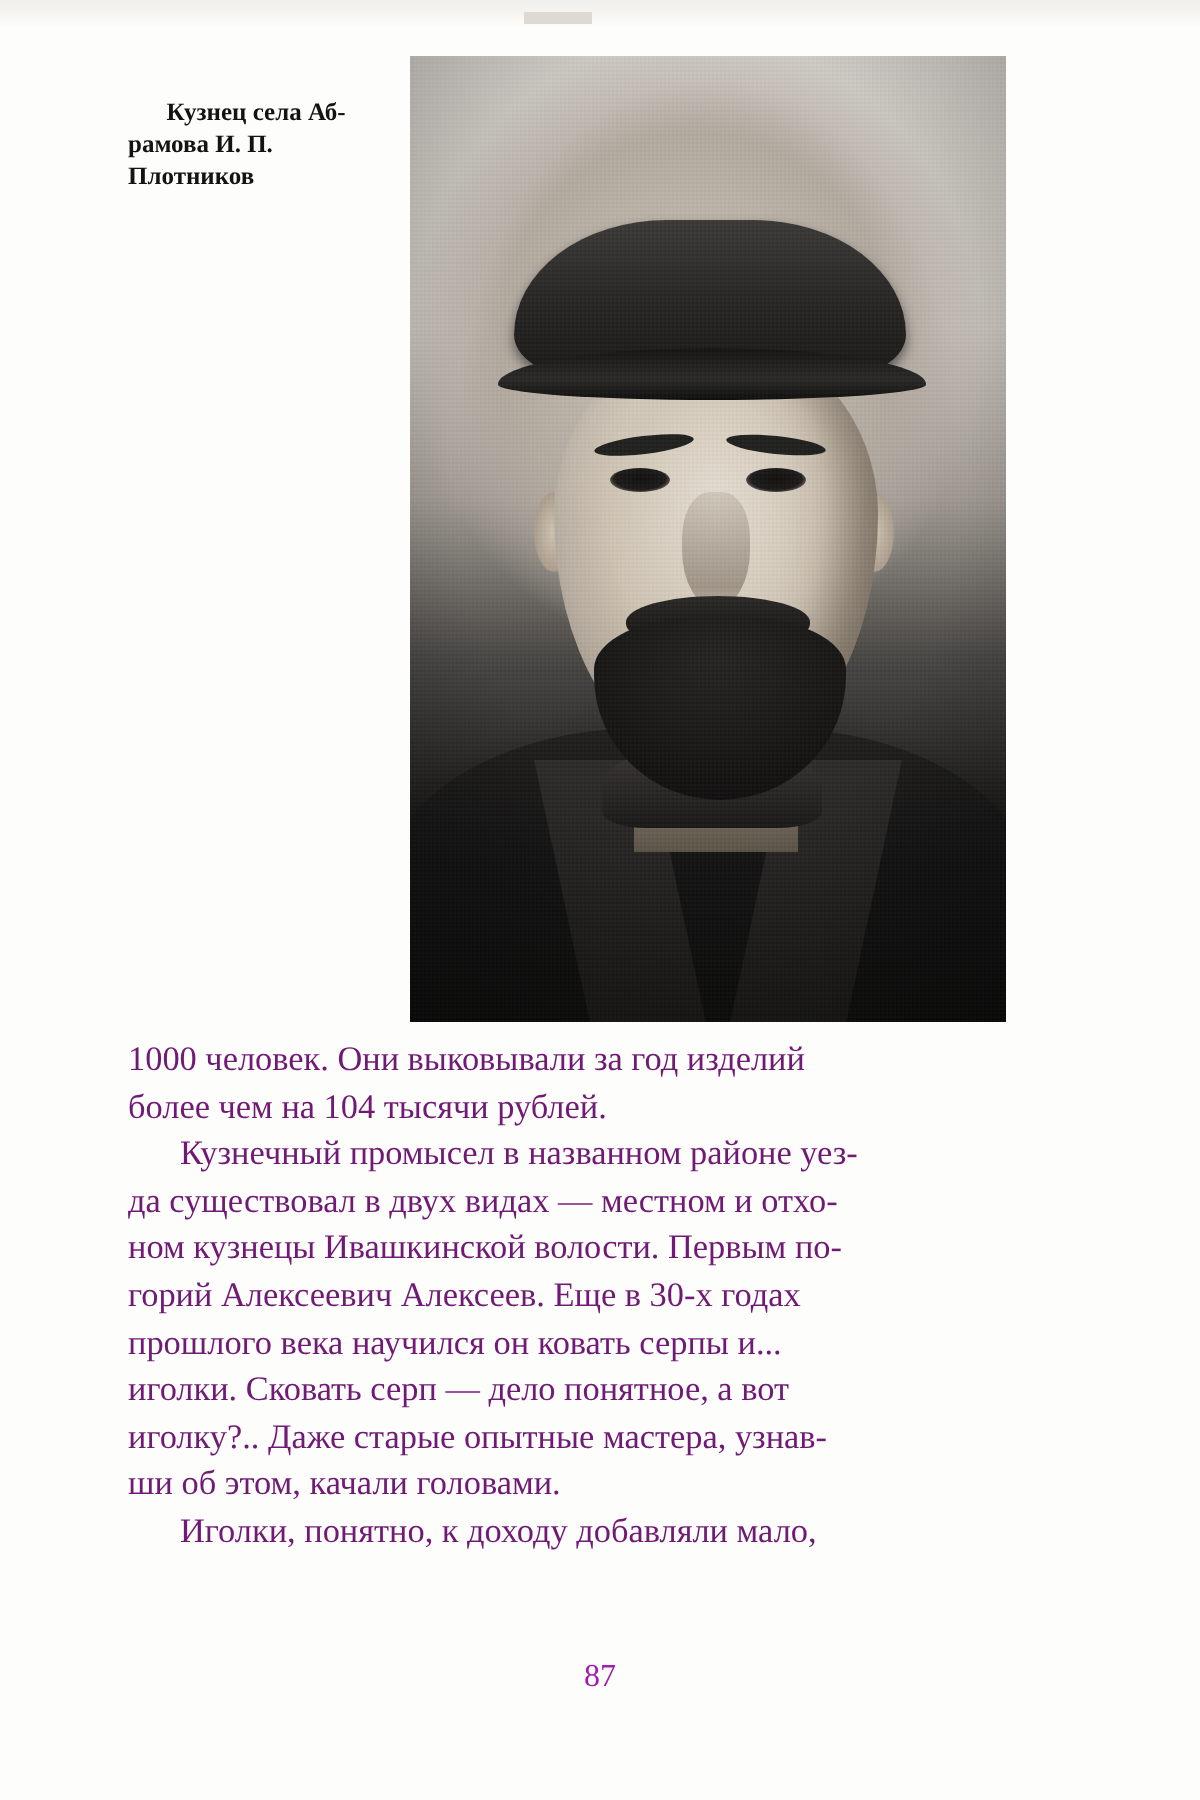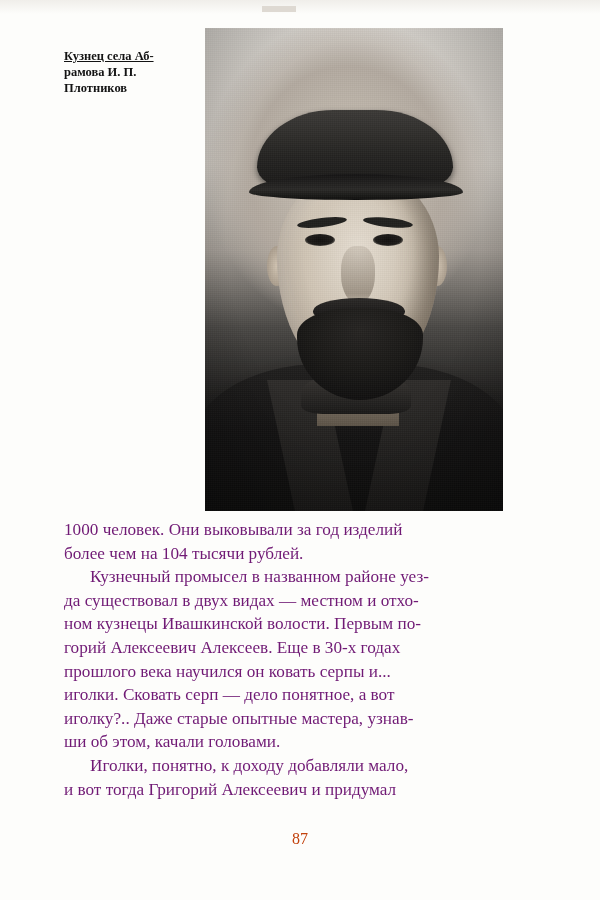--- a/index.html
+++ b/index.html
@@ -51,22 +51,21 @@
     color: #131313;
     text-align: justify;
     text-align-last: left;
   }
   .caption .cap-line {
     display: block;
     white-space: nowrap;
   }
   .caption .cap-line.j {
     display: flex;
-    justify-content: flex-start;
-    text-decoration: underline;
+    justify-content: center;
   }
 
   
   .photo-wrap {
     position: absolute;
     left: 205px;
     top: 28px;
     width: 298px;
     height: 483px;
     background: #b9b6b1;
@@ -249,21 +248,21 @@
 
   
   .page-number {
     position: absolute;
     left: 0;
     right: 0;
     top: 830px;
     text-align: center;
     font-family: "Liberation Serif", serif;
     font-size: 16px;
-    color: #c2410c;
+    color: #a21caf;
   }
 </style>
 </head>
 <body>
 
 <div class="page">
 
   <div class="scan-edge"></div>
   <div class="scan-mark"></div>
 
@@ -330,20 +329,19 @@
       <span class="line">
         <span>иголку?.. Даже старые опытные мастера, узнав-</span>
       </span>
       <span class="line last">ши об этом, качали головами.</span>
     </p>
 
     <p>
       <span class="line ti">
         <span>Иголки, понятно, к доходу добавляли мало,</span>
       </span>
-      <span class="line last">и вот тогда Григорий Алексеевич и придумал</span>
     </p>
 
   </div>
 
   <div class="page-number">87</div>
 
 </div>
 
 </body></html>

